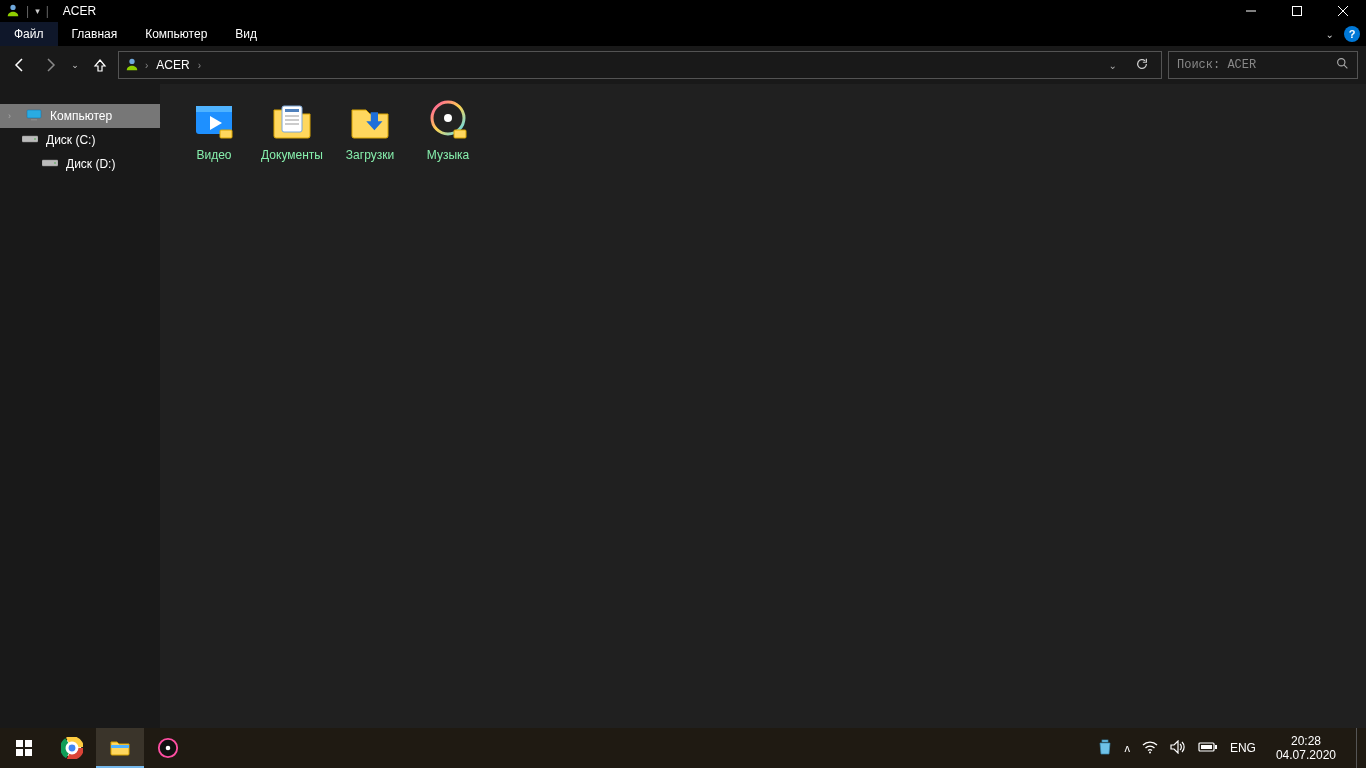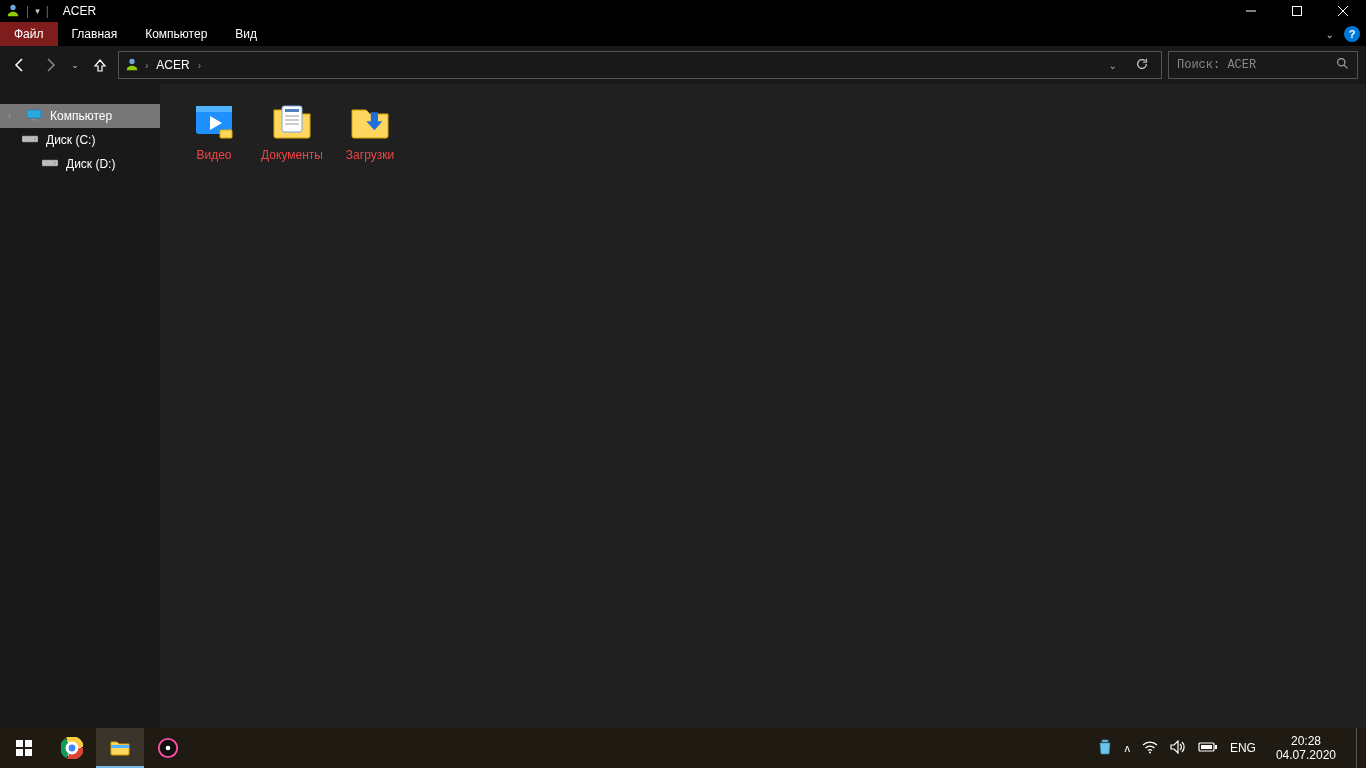--- a/index.html
+++ b/index.html
@@ -11,21 +11,21 @@
 .titlebar { height: 22px; background: #000; display: flex; align-items: center; color: #fff; font-size: 12px; }
 .titlebar .left { display: flex; align-items: center; gap: 6px; padding-left: 6px; }
 .titlebar .title { margin-left: 8px; }
 .titlebar .spacer { flex: 1; }
 .titlebar .btn { width: 46px; height: 22px; display: flex; align-items: center; justify-content: center; color: #fff; }
 .titlebar .btn svg { width: 10px; height: 10px; }
 
 
 .menubar { height: 24px; background: #000; display: flex; align-items: stretch; color: #fff; font-size: 12px; position: relative; }
 .menubar .tab { padding: 0 14px; display: flex; align-items: center; }
-.menubar .tab.file { background: #7f1d1d; text-align: center; }
+.menubar .tab.file { background: #0f172a; text-align: center; }
 .menubar .right-icons { position: absolute; right: 6px; top: 0; height: 24px; display: flex; align-items: center; gap: 10px; }
 .menubar .help { width: 16px; height: 16px; border-radius: 50%; background: #0078d7; color: #fff; font-size: 11px; display: flex; align-items: center; justify-content: center; font-weight: bold; }
 
 
 .navrow { height: 38px; background: #191919; display: flex; align-items: center; padding: 0 8px; gap: 6px; }
 .navrow .navbtn { width: 24px; height: 24px; display: flex; align-items: center; justify-content: center; color: #ccc; }
 .address { flex: 1; height: 28px; border: 1px solid #535353; background: #191919; display: flex; align-items: center; padding: 0 6px; color: #fff; font-size: 12px; gap: 6px; }
 .address .crumb { padding: 0 2px; }
 .address .sep { color: #888; font-size: 10px; }
 .address .grow { flex: 1; }
@@ -36,21 +36,21 @@
 
 
 .body { flex: 1; display: flex; background: #202020; }
 .sidebar { width: 160px; background: #191919; padding-top: 20px; }
 .sidebar .item { height: 24px; display: flex; align-items: center; padding-left: 22px; gap: 8px; color: #fff; font-size: 12px; }
 .sidebar .item.selected { background: #777; }
 .sidebar .item .chev { width: 10px; color: #aaa; font-size: 9px; margin-left: -14px; }
 .sidebar .drive-icon, .sidebar .computer-icon { width: 16px; height: 12px; }
 
 .content { flex: 1; background: #202020; padding: 12px 16px; display: flex; flex-wrap: wrap; align-content: flex-start; gap: 6px 2px; }
-.folder { width: 76px; display: flex; flex-direction: column; align-items: center; color: #ef4444; font-size: 12px; text-align: center; }
+.folder { width: 76px; display: flex; flex-direction: column; align-items: center; color: #86efac; font-size: 12px; text-align: center; }
 .folder .ico { width: 48px; height: 48px; margin-bottom: 4px; position: relative; }
 .folder .lbl { line-height: 14px; word-break: break-word; }
 
 
 .taskbar { width: 1366px; height: 40px; background: #1f1a12; display: flex; align-items: center; color: #fff; font-size: 12px; }
 .taskbar .tbtn { width: 48px; height: 40px; display: flex; align-items: center; justify-content: center; }
 .taskbar .tbtn.active { background: #3a342a; border-bottom: 2px solid #76b9ed; }
 .taskbar .spacer { flex: 1; }
 .taskbar .tray { display: flex; align-items: center; gap: 12px; padding-right: 4px; }
 .taskbar .clock { text-align: center; line-height: 14px; font-size: 12px; padding: 0 8px; }
@@ -217,20 +217,38 @@
       <div class="folder">
         <div class="ico">
           <svg class="svg-folder" viewBox="0 0 48 48">
             <path d="M6 14 h14 l4 4 h18 v22 a2 2 0 0 1-2 2 H8 a2 2 0 0 1-2-2 z" fill="#ffd75e" stroke="#d9a400"></path>
             <path d="M32 18 v10 h-5 l9 10 l9-10 h-5 v-10 z" fill="#1e6fd9" transform="translate(-4,0) scale(0.9)"></path>
           </svg>
         </div>
         <div class="lbl">Загрузки</div>
       </div>
 
+      <div class="folder">
+        <div class="ico">
+          <svg class="svg-folder" viewBox="0 0 48 48">
+            <circle cx="24" cy="22" r="16" fill="#222"></circle>
+            <circle cx="24" cy="22" r="16" fill="none" stroke="url(#g1)" stroke-width="3"></circle>
+            <defs>
+                <linearGradient id="g1" x1="0" y1="0" x2="1" y2="1">
+                  <stop offset="0" stop-color="#ff4fa3"></stop>
+                  <stop offset="0.5" stop-color="#ffd34f"></stop>
+                  <stop offset="1" stop-color="#4fd9ff"></stop>
+                </linearGradient>
+              </defs>
+            <circle cx="24" cy="22" r="4" fill="#fff"></circle>
+            <rect x="30" y="34" width="12" height="8" rx="1" fill="#ffd75e" stroke="#d9a400"></rect>
+          </svg>
+        </div>
+        <div class="lbl">Музыка</div>
+      </div>
 
 
 
     </div>
   </div>
 </div>
 
 <div class="taskbar">
   <div class="tbtn">
     <svg width="16" height="16" viewBox="0 0 16 16">

